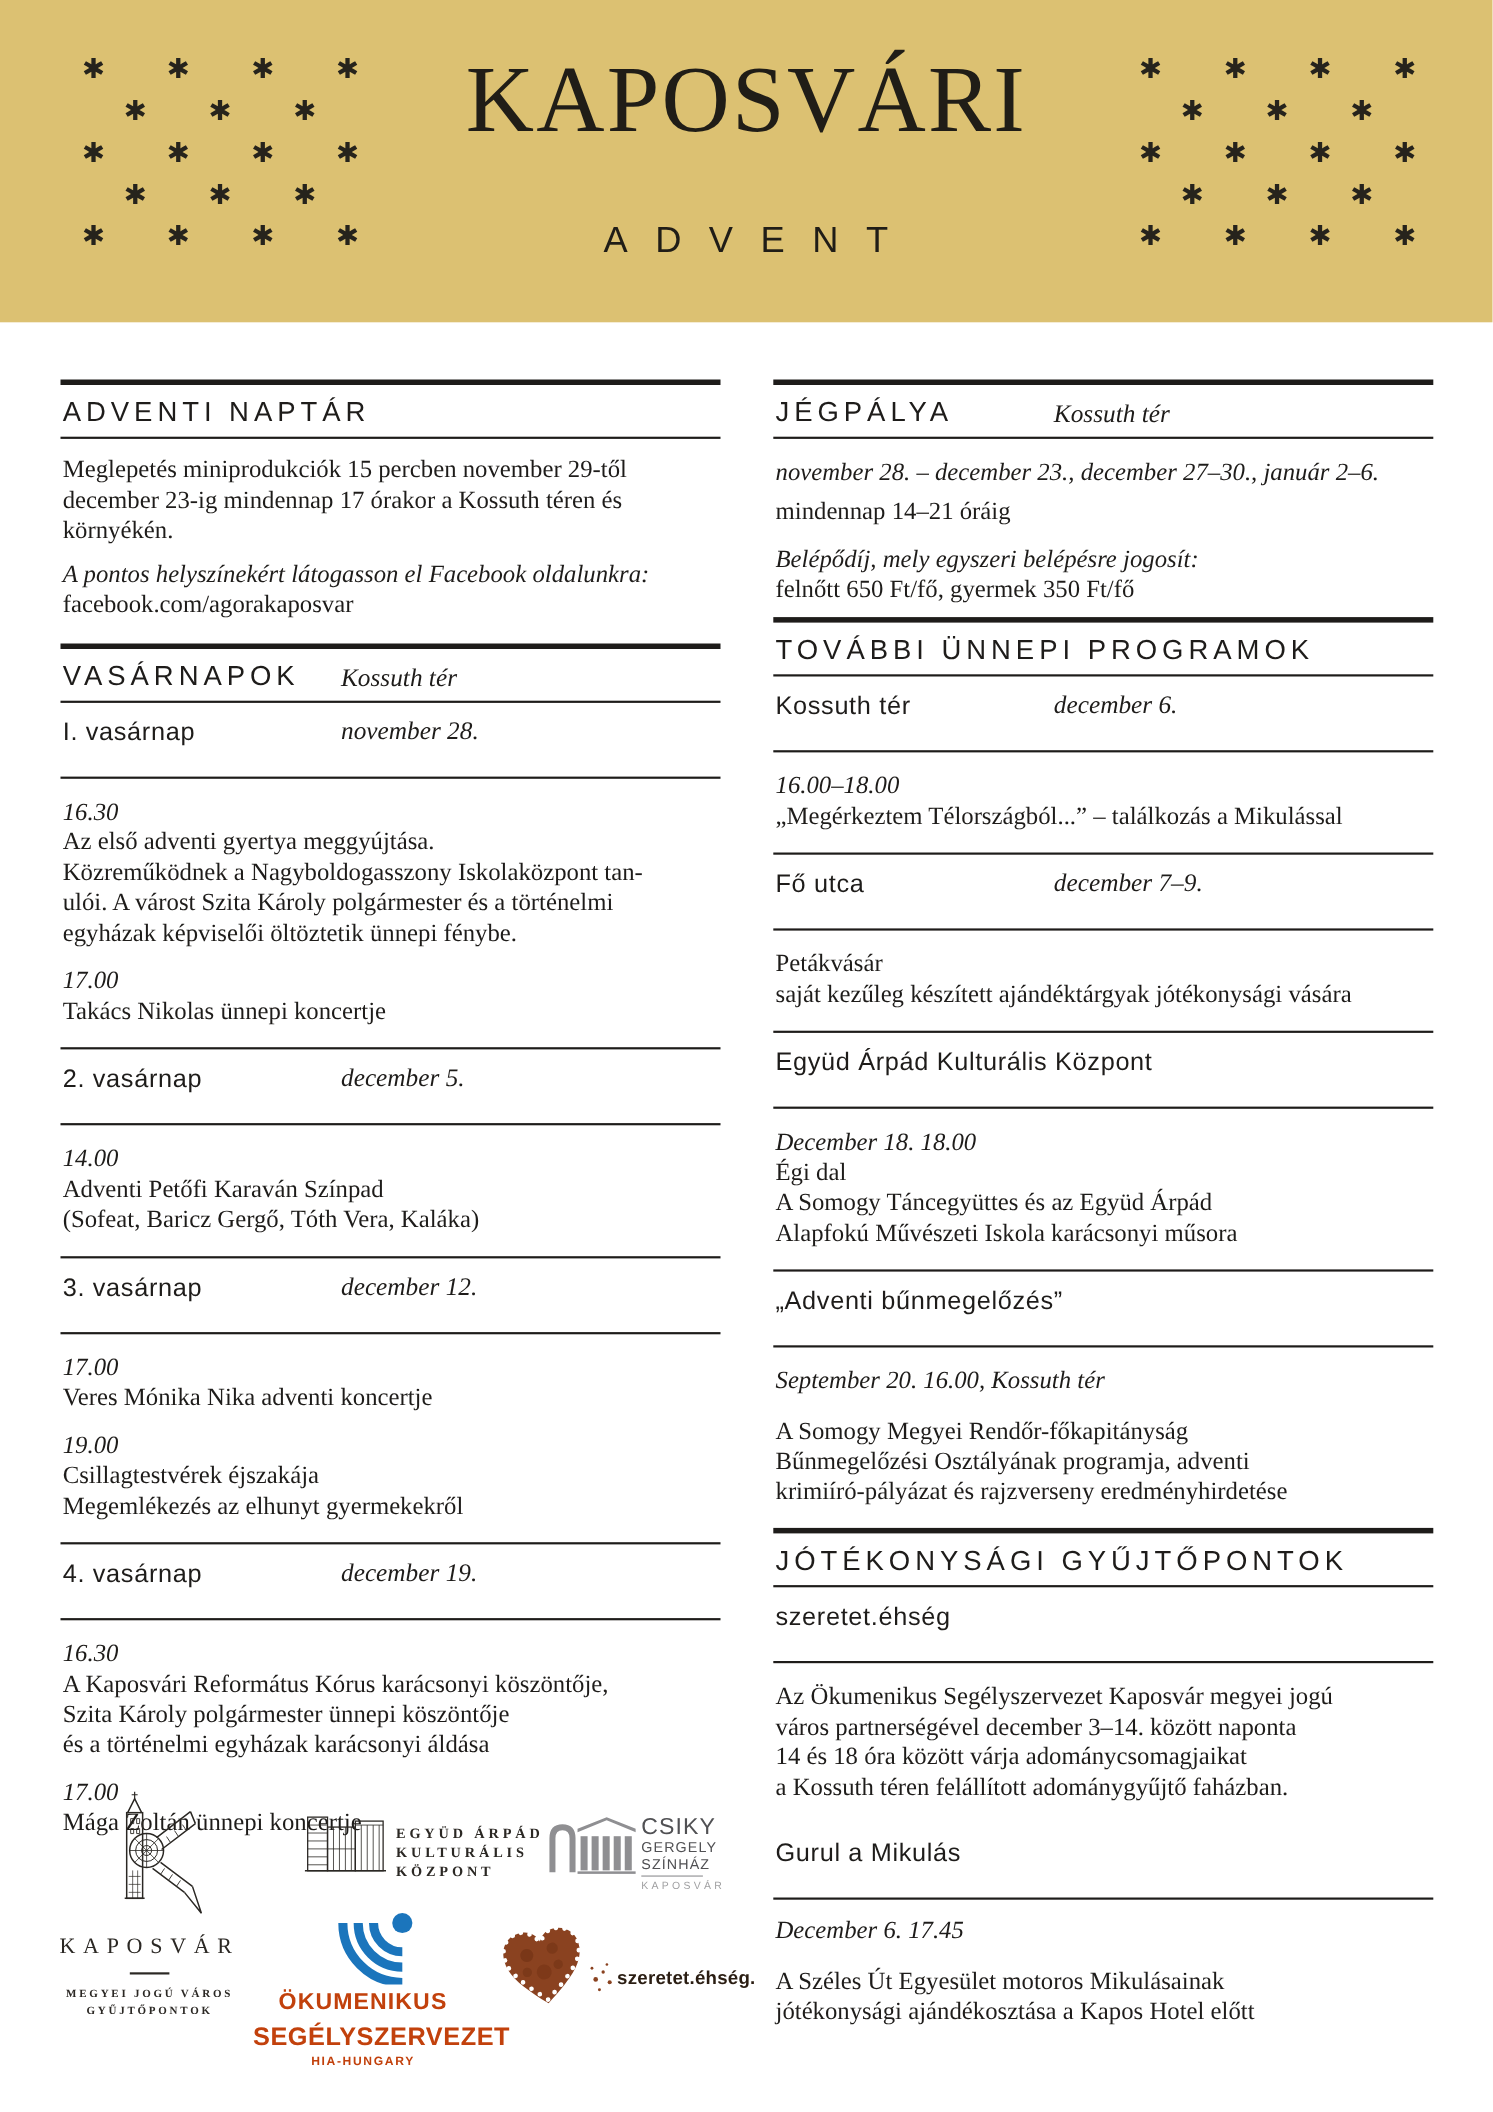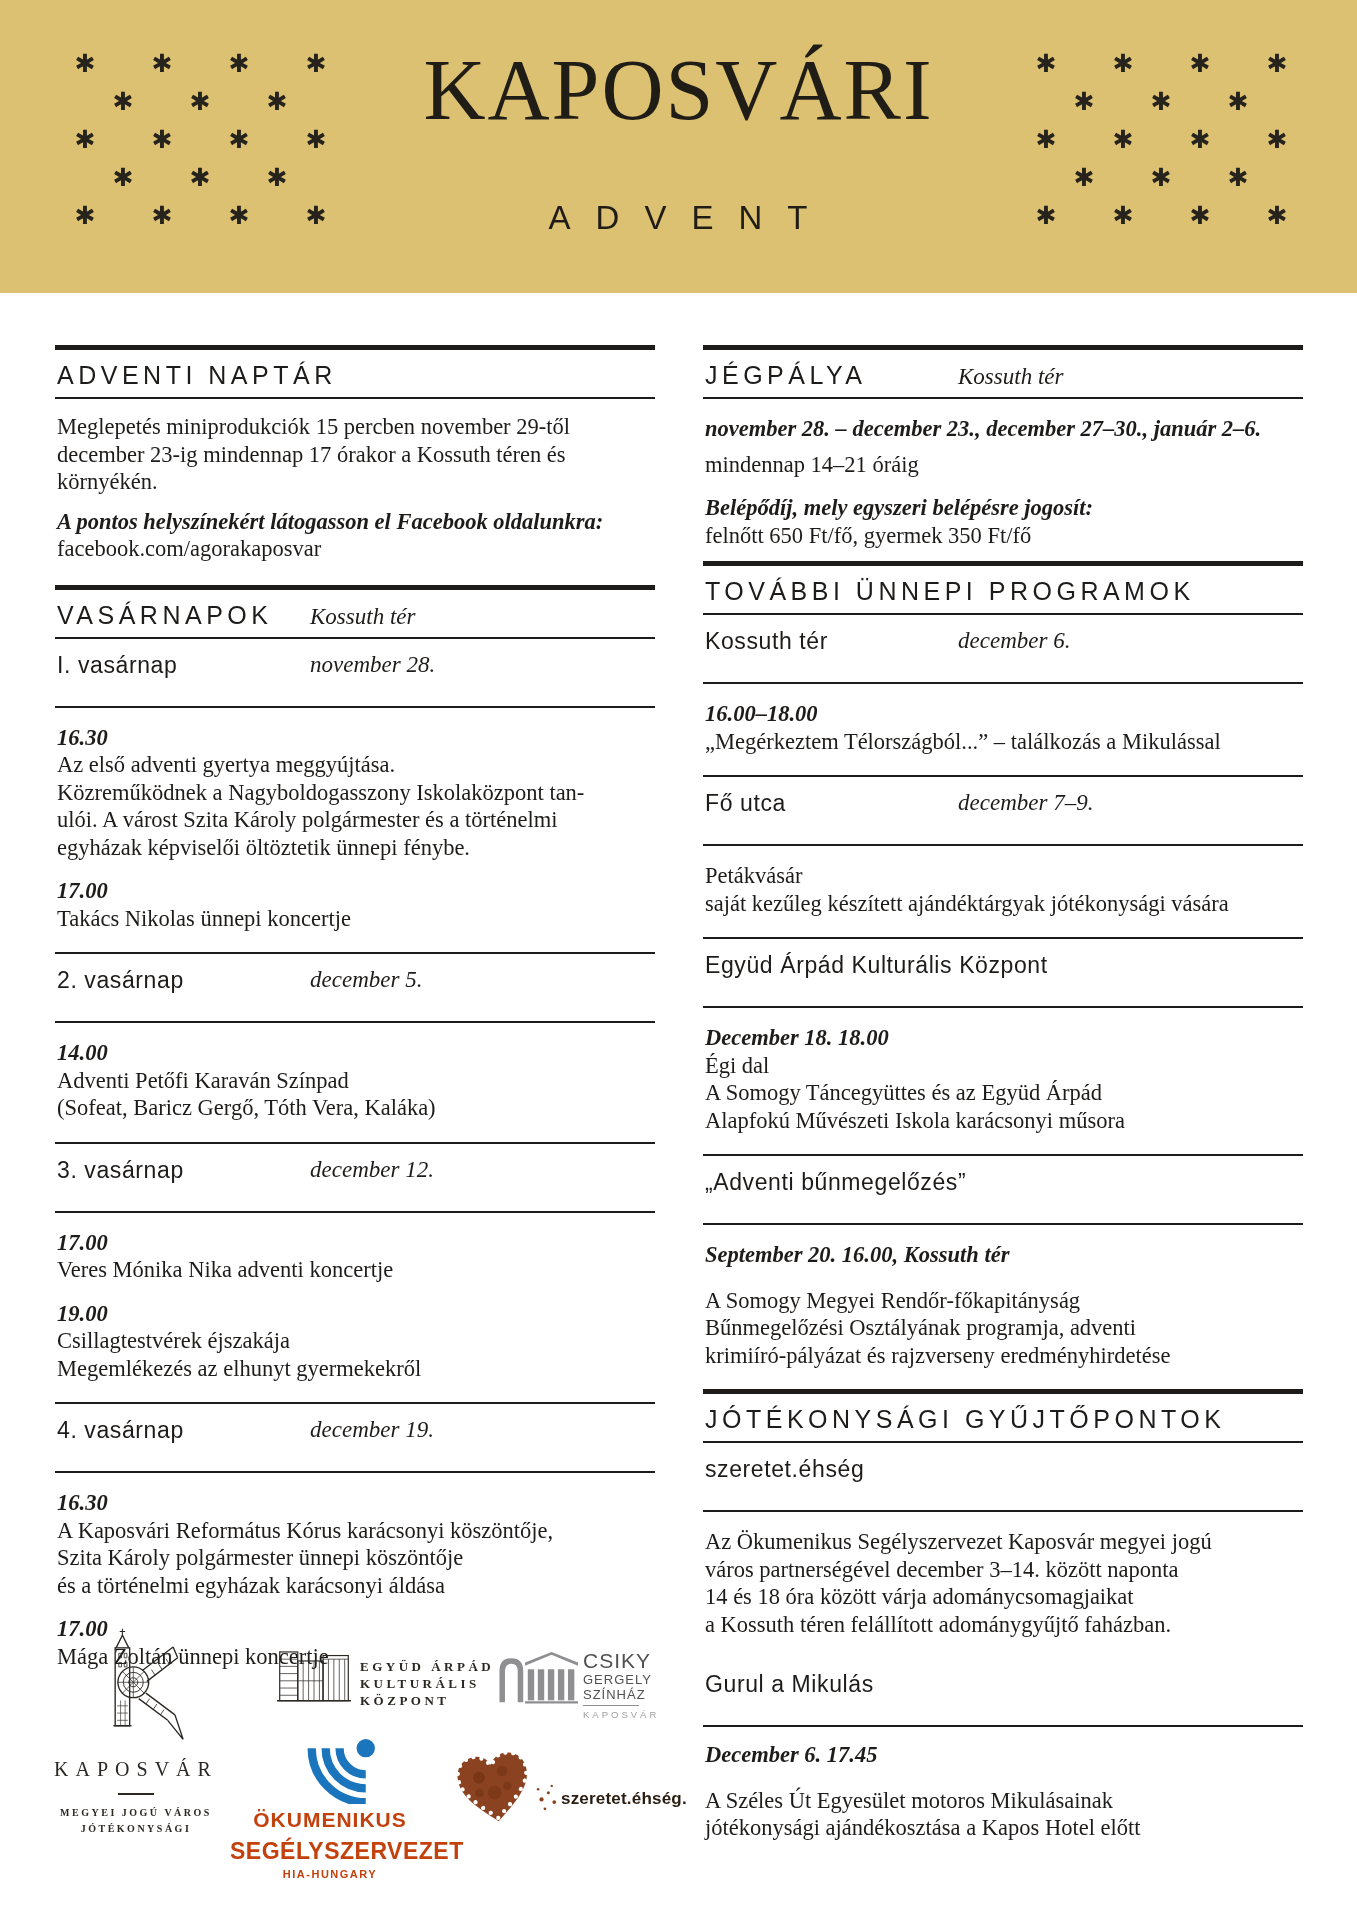--- a/index.html
+++ b/index.html
@@ -36,21 +36,21 @@
   .sec-head{position:relative;border-top:5px solid #1e1c1a;border-bottom:2px solid #1e1c1a;padding:12px 0 9px 2px;}
   .sec-head h2{margin:0;font-size:25px;font-weight:400;letter-spacing:4.5px;line-height:26px;}
   .sec-loc{position:absolute;left:255px;top:14px;font-family:"Liberation Serif",serif;font-style:italic;font-size:23px;font-weight:400;letter-spacing:0;}
 
   .sub-row{position:relative;border-bottom:2px solid #1e1c1a;padding:13px 0 28px 2px;}
   .sub-row.rule-top{border-top:2px solid #1e1c1a;}
   .sub-label{font-size:23px;letter-spacing:0.6px;line-height:26px;}
   .sub-date{position:absolute;left:255px;top:13px;font-family:"Liberation Serif",serif;font-style:italic;font-size:23px;}
 
   .body{font-family:"Liberation Serif",serif;font-size:22.5px;line-height:27.5px;color:#1e1c1a;padding-left:2px;}
-  .it{font-style:italic;font-weight:bold;}
+  .it{font-style:italic;}
   .block{padding-bottom:20px;}
   .event{margin-top:16px;}
   .mt8{margin-top:8px;}
   .mt12{margin-top:12px;}
   .mt14{margin-top:14px;}
   .mt16{margin-top:16px;}
   .mt22{margin-top:22px;}
   .mt40{margin-top:16px;}
   .sp{height:18px;}
 
@@ -337,21 +337,21 @@
         <path d="M70 46l4 6 M78 40l4 6 M86 34l4 6" stroke-width="0.9"></path>
         <path d="M64 72 L96 96 M56 78 L88 102"></path>
         <path d="M96 96 L105 123 L88 102"></path>
         <path d="M68 78l-4 6 M76 84l-4 6 M84 90l-4 6" stroke-width="0.9"></path>
         <path d="M32 86h12 M32 94h12 M32 102h12 M36 80v28 M41 80v28" stroke-width="0.7"></path>
       </g>
     </svg>
     <div class="kap-name">KAPOSVÁR</div>
     <div class="kap-div"></div>
     <div class="kap-sub">MEGYEI JOGÚ VÁROS</div>
-    <div class="kap-sub">JÓTÉKONYSÁGI</div>
+    <div class="kap-sub">GYŰJTŐPONTOK</div>
   </div>
 
   <div class="logo-egyud-art">
     <svg width="74" height="57" viewBox="0 0 82 62">
       <g stroke="#2b2824" fill="none" stroke-width="1.3">
         <rect x="3" y="6" width="20" height="54"></rect>
         <path d="M3 14h20 M3 22h20 M3 30h20 M3 38h20 M3 46h20 M3 54h20" stroke-width="0.8"></path>
         <rect x="23" y="16" width="28" height="44"></rect>
         <path d="M29 16v44 M35 16v44 M41 16v44 M47 16v44 M23 38h28" stroke-width="0.8"></path>
         <rect x="51" y="10" width="28" height="50"></rect>

